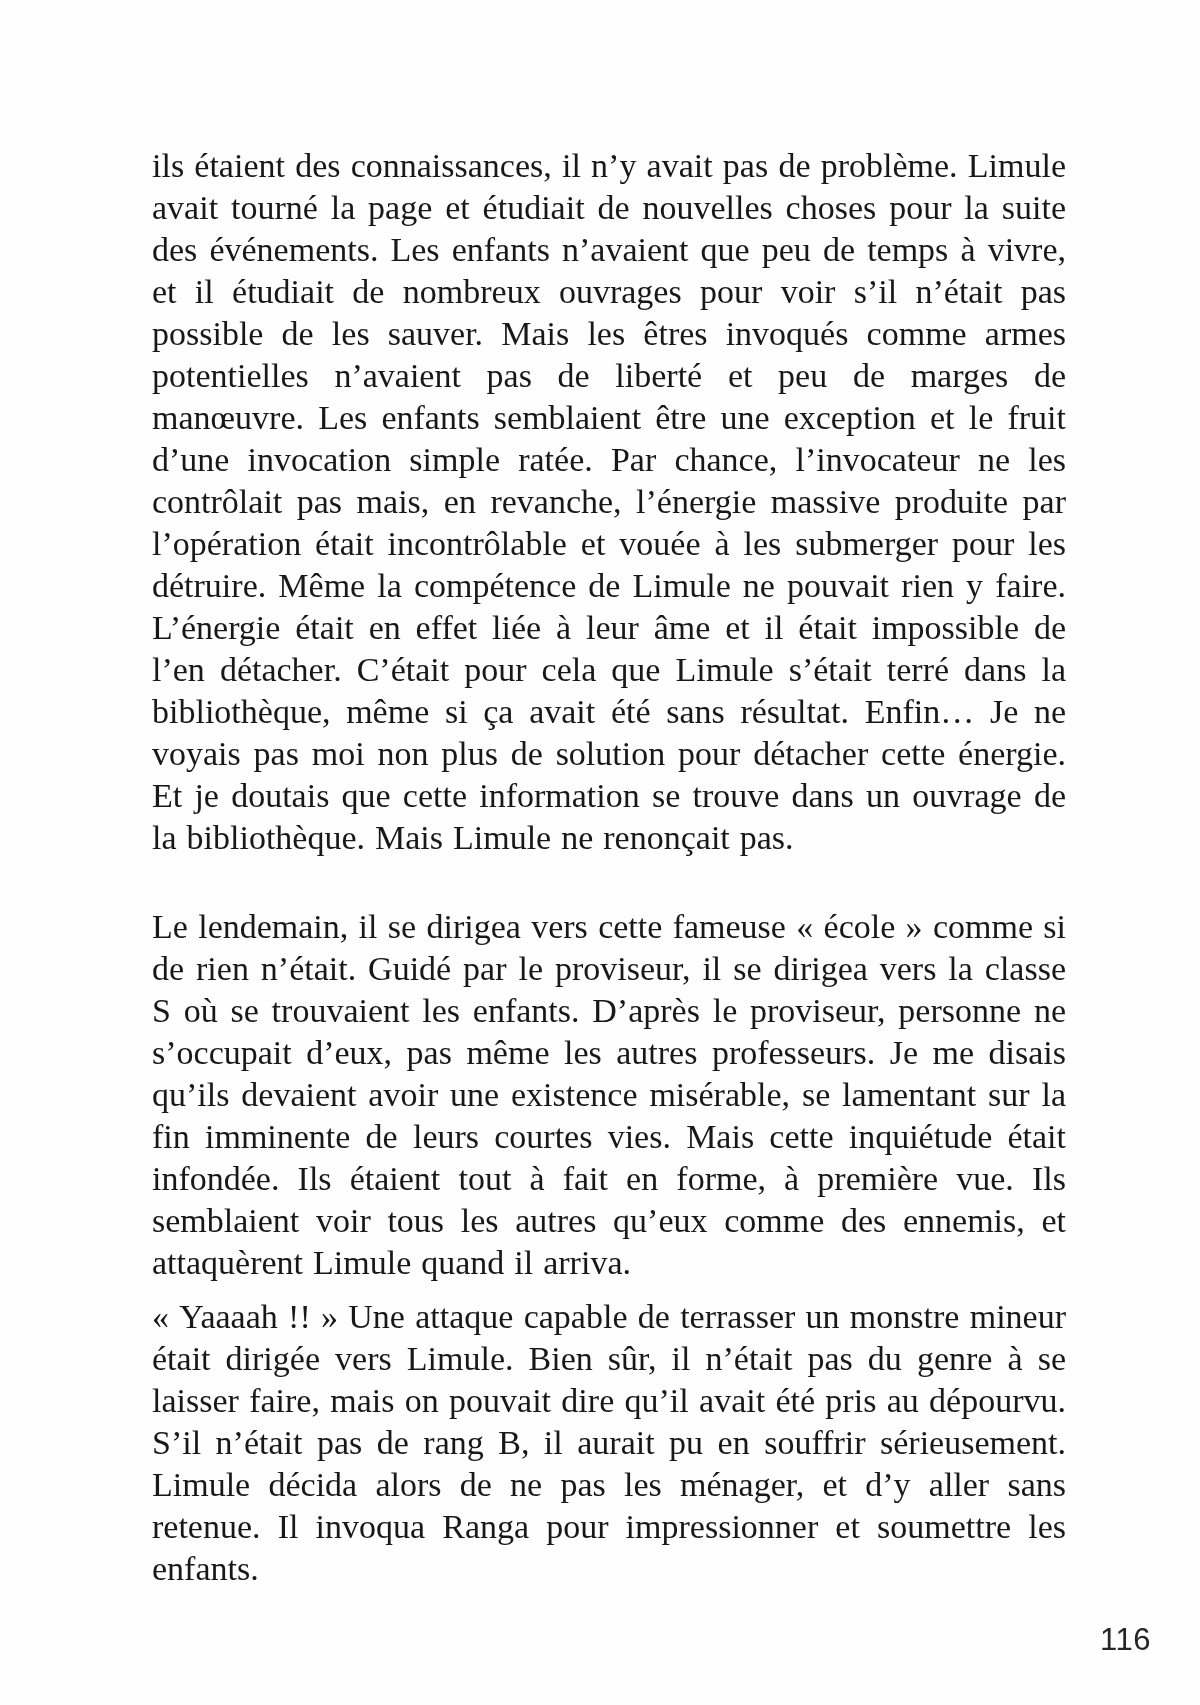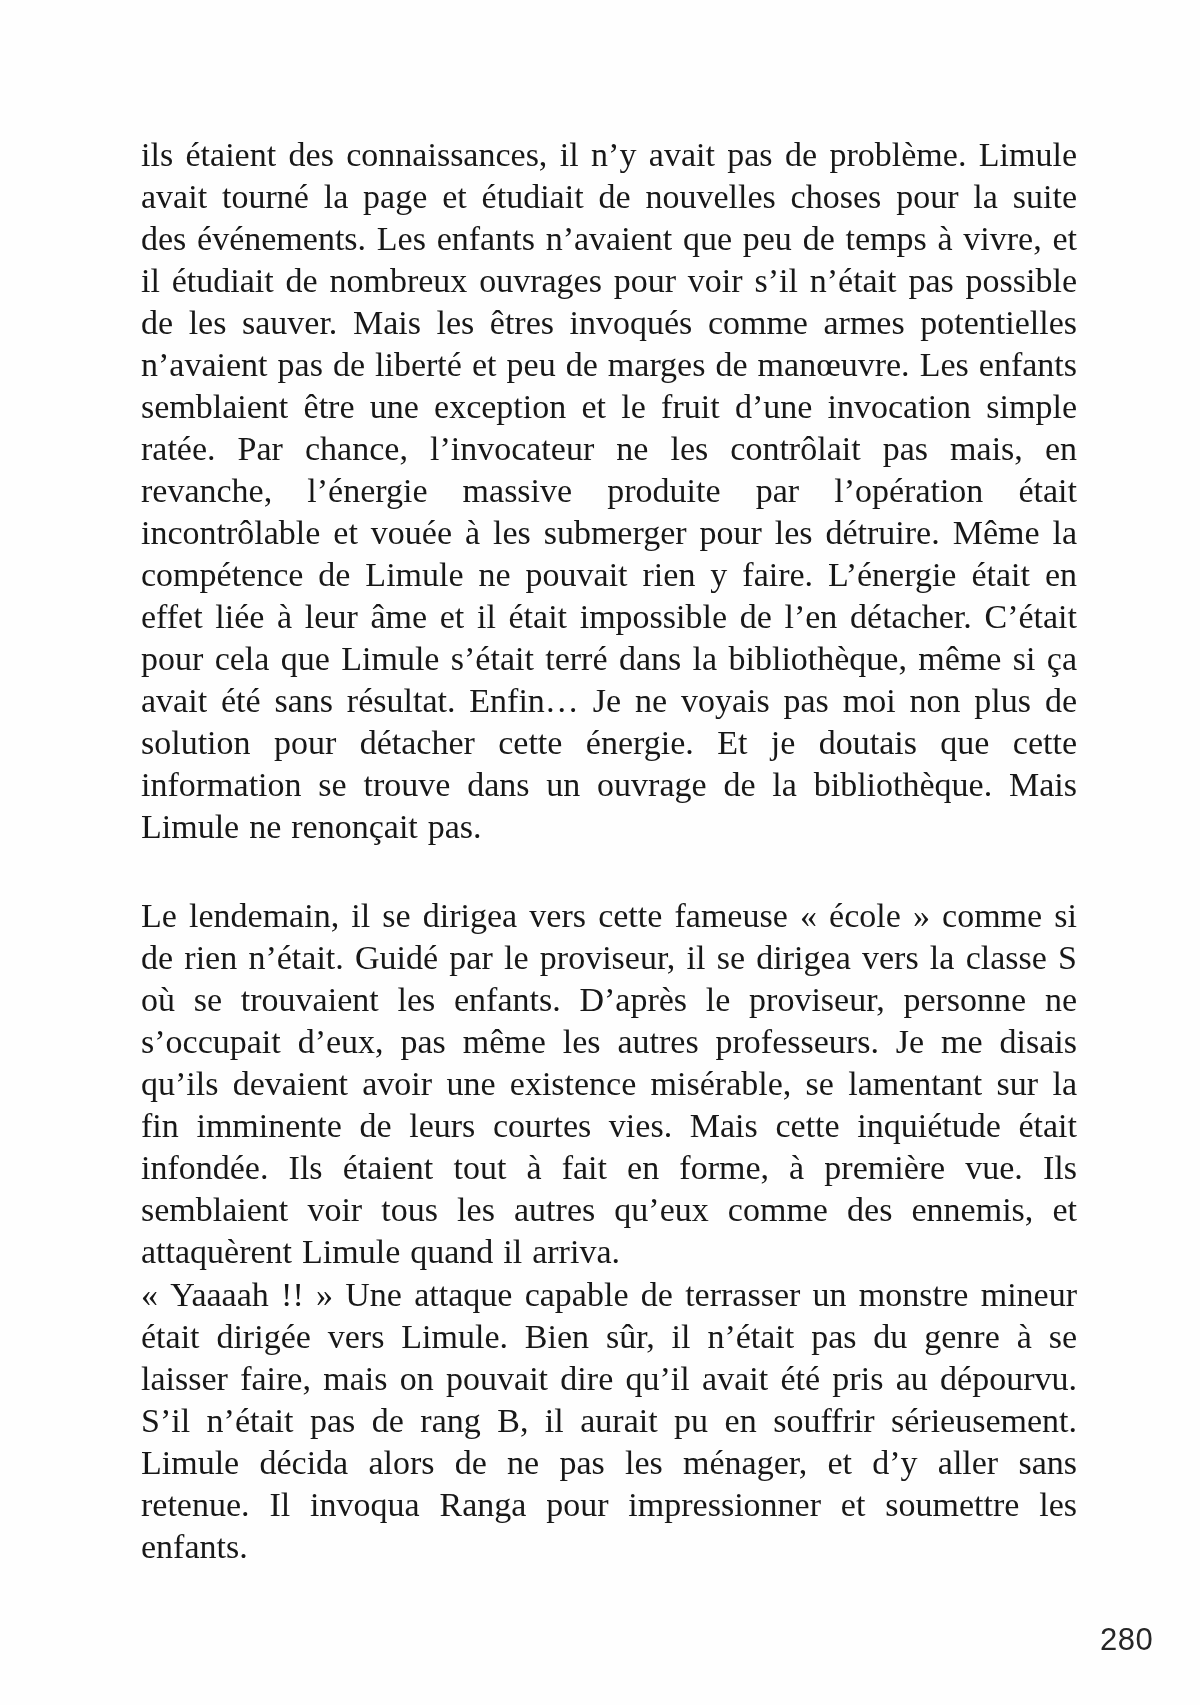--- a/index.html
+++ b/index.html
@@ -22,21 +22,21 @@
     top: 133px;
     width: 938px;
     font-size: 34px;
     line-height: 42px;
     color: #181818;
     text-align: justify;
     hyphens: none;
     word-spacing: 1.5px;
   }
   .para {
-    margin: 1px;
+    margin: 12px;
     padding: 0;
   }
   .para-gap-after {
     margin-bottom: 47px;
   }
   .page-number {
     position: absolute;
     left: 1100px;
     top: 1624px;
     font-family: "Liberation Sans", sans-serif;
@@ -48,14 +48,14 @@
 </style>
 </head>
 <body>
 
 <div class="page">
   <div class="text-block">
     <p class="para para-gap-after">ils étaient des connaissances, il n’y avait pas de problème. Limule avait tourné la page et étudiait de nouvelles choses pour la suite des événements. Les enfants n’avaient que peu de temps à vivre, et il étudiait de nombreux ouvrages pour voir s’il n’était pas possible de les sauver. Mais les êtres invoqués comme armes potentielles n’avaient pas de liberté et peu de marges de manœuvre. Les enfants semblaient être une exception et le fruit d’une invocation simple ratée. Par chance, l’invocateur ne les contrôlait pas mais, en revanche, l’énergie massive produite par l’opération était incontrôlable et vouée à les submerger pour les détruire. Même la compétence de Limule ne pouvait rien y faire. L’énergie était en effet liée à leur âme et il était impossible de l’en détacher. C’était pour cela que Limule s’était terré dans la bibliothèque, même si ça avait été sans résultat. Enfin… Je ne voyais pas moi non plus de solution pour détacher cette énergie. Et je doutais que cette information se trouve dans un ouvrage de la bibliothèque. Mais Limule ne renonçait pas.</p>
     <p class="para">Le lendemain, il se dirigea vers cette fameuse «&nbsp;école&nbsp;» comme si de rien n’était. Guidé par le proviseur, il se dirigea vers la classe S où se trouvaient les enfants. D’après le proviseur, personne ne s’occupait d’eux, pas même les autres professeurs. Je me disais qu’ils devaient avoir une existence misérable, se lamentant sur la fin imminente de leurs courtes vies. Mais cette inquiétude était infondée. Ils étaient tout à fait en forme, à première vue. Ils semblaient voir tous les autres qu’eux comme des ennemis, et attaquèrent Limule quand il arriva.</p>
     <p class="para">«&nbsp;Yaaaah&nbsp;!!&nbsp;» Une attaque capable de terrasser un monstre mineur était dirigée vers Limule. Bien sûr, il n’était pas du genre à se laisser faire, mais on pouvait dire qu’il avait été pris au dépourvu. S’il n’était pas de rang B, il aurait pu en souffrir sérieusement. Limule décida alors de ne pas les ménager, et d’y aller sans retenue. Il invoqua Ranga pour impressionner et soumettre les enfants.</p>
   </div>
-  <div class="page-number">280</div>
+  <div class="page-number">116</div>
 </div>
 
 </body></html>

